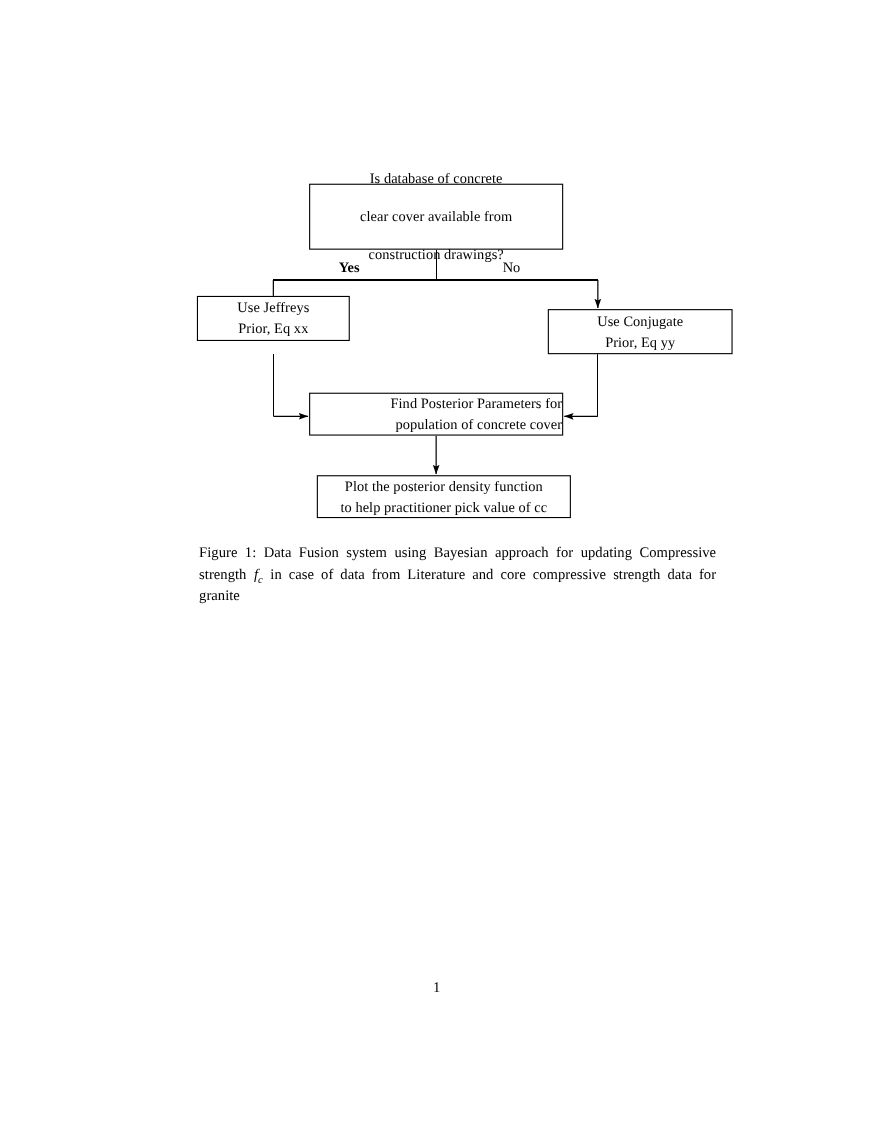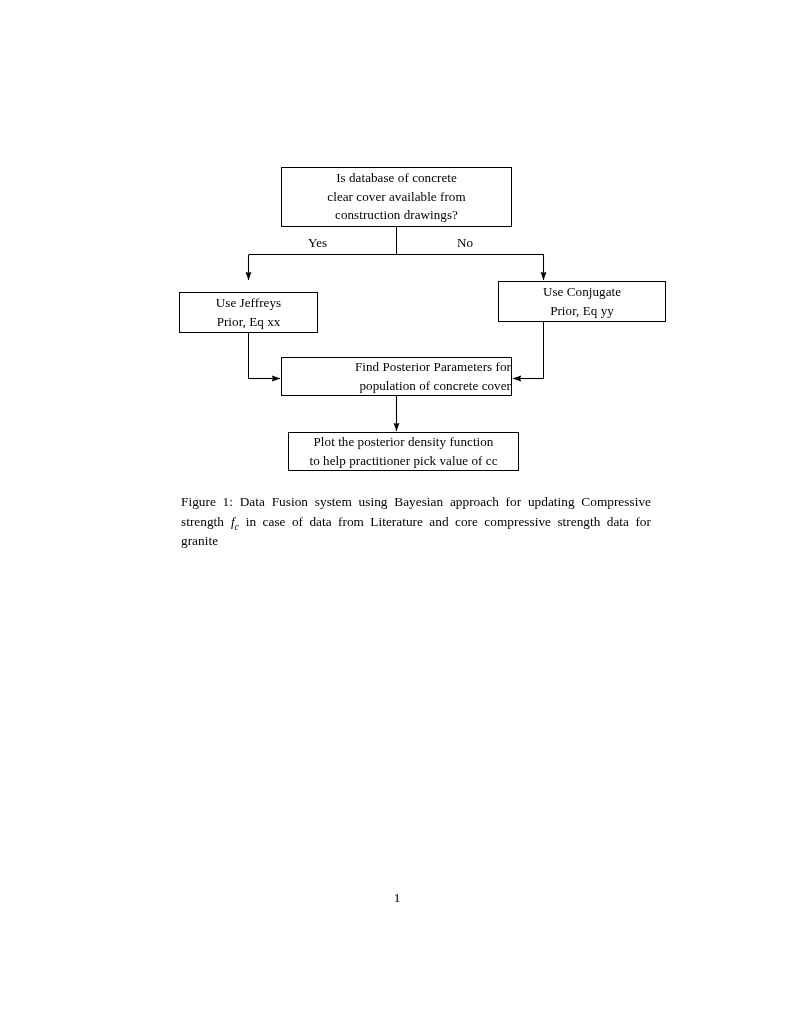--- a/index.html
+++ b/index.html
@@ -44,35 +44,35 @@
     align-items: center;
     justify-content: center;
     text-align: center;
     font-size: 13.1px;
     line-height: 18.5px;
     letter-spacing: 0.05px;
     z-index: 3;
   }
   .node .ln { display: block; white-space: nowrap; }
 
-  #node-decision { left: 281px; top: 167px; width: 231px; height: 60px; }
-  #node-jeffreys { left: 179px; top: 292px; width: 139px; height: 41px; }
+  #node-decision { left: 281px; top: 167px; width: 231px; height: 60px; gap: 16px; }
+  #node-jeffreys { left: 179px; top: 269px; width: 139px; height: 41px; }
   #node-conjugate { left: 474px; top: 281px; width: 168px; height: 41px; margin-left: 24px; }
   #node-posterior { left: 281px; top: 357px; width: 231px; height: 39px; align-items: flex-end; }
   #node-plot      { left: 288px; top: 432px; width: 231px; height: 39px; text-align: center; }
 
   
   .branch-label {
     position: absolute;
     font-size: 13.1px;
     line-height: 14px;
     white-space: nowrap;
     z-index: 3;
   }
-  #label-yes { left: 308px; top: 236px; }
+  #label-yes { left: 308px; top: 236px; font-weight: bold; }
   #label-no  { left: 457px; top: 236px; text-align: center; }
 
   
   #connectors {
     position: absolute;
     left: 0; top: 0;
     width: 794px;
     height: 490px;
     z-index: 1;
     overflow: visible;

